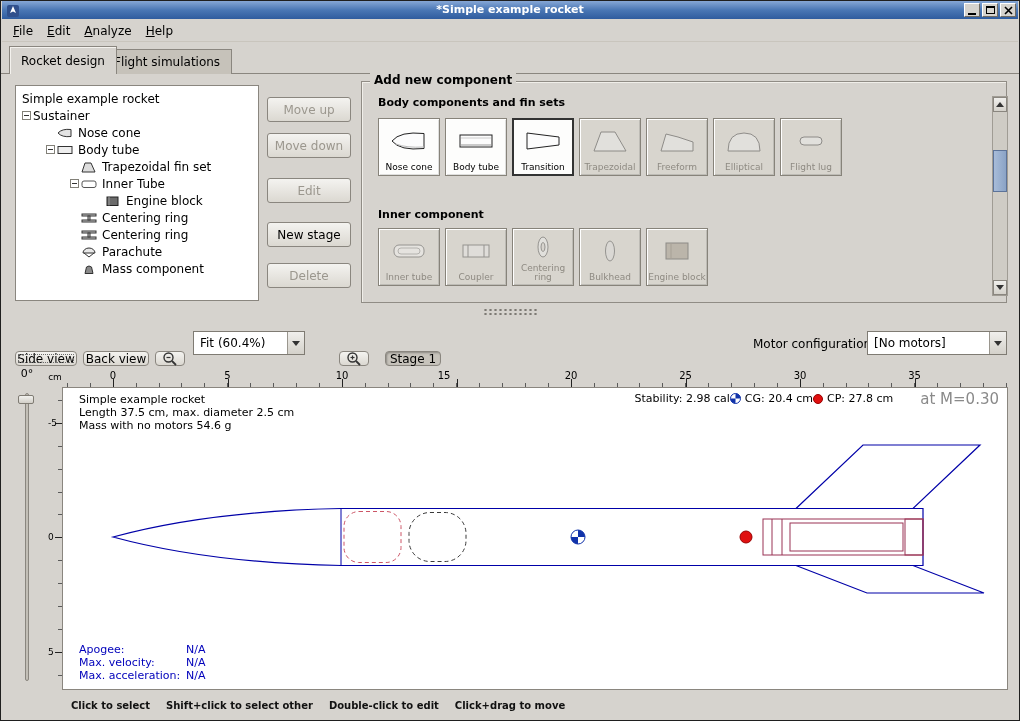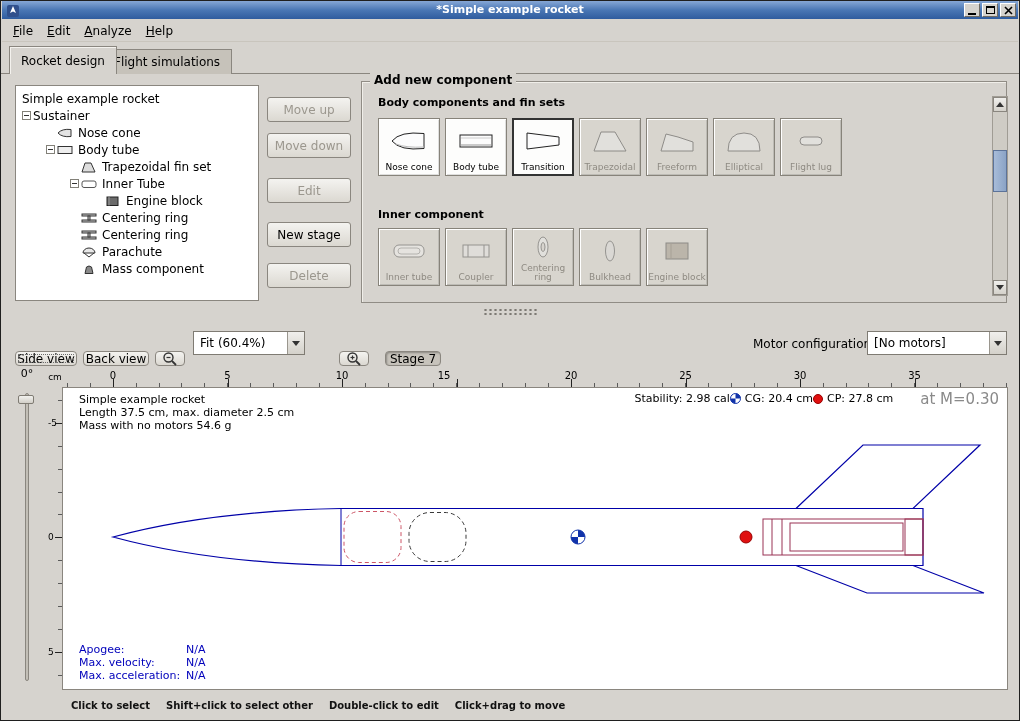--- a/index.html
+++ b/index.html
@@ -422,21 +422,21 @@
       </span>
   </div>
   <div class="tbtn" id="zoom-in">
     <svg width="16" height="16">
         <circle cx="6.5" cy="6.5" r="4.5" fill="none" stroke="#333" stroke-width="1.4"></circle>
         <line x1="10" y1="10" x2="14" y2="14" stroke="#333" stroke-width="1.8"></line>
         <line x1="4.5" y1="6.5" x2="8.5" y2="6.5" stroke="#333" stroke-width="1.2"></line>
         <line x1="6.5" y1="4.5" x2="6.5" y2="8.5" stroke="#333" stroke-width="1.2"></line>
       </svg>
   </div>
-  <div class="tbtn" id="btn-stage">Stage 7</div>
+  <div class="tbtn" id="btn-stage">Stage 1</div>
   <span class="motor-label">Motor configuration:</span>
   <div class="dropdown" id="dd-motor">
     <span>[No motors]</span>
     <span class="dd-arrow">
         <span class="tri-down"></span>
       </span>
   </div>
 
   <span class="rot-label">0°</span>
   <div class="sl-groove"></div>

